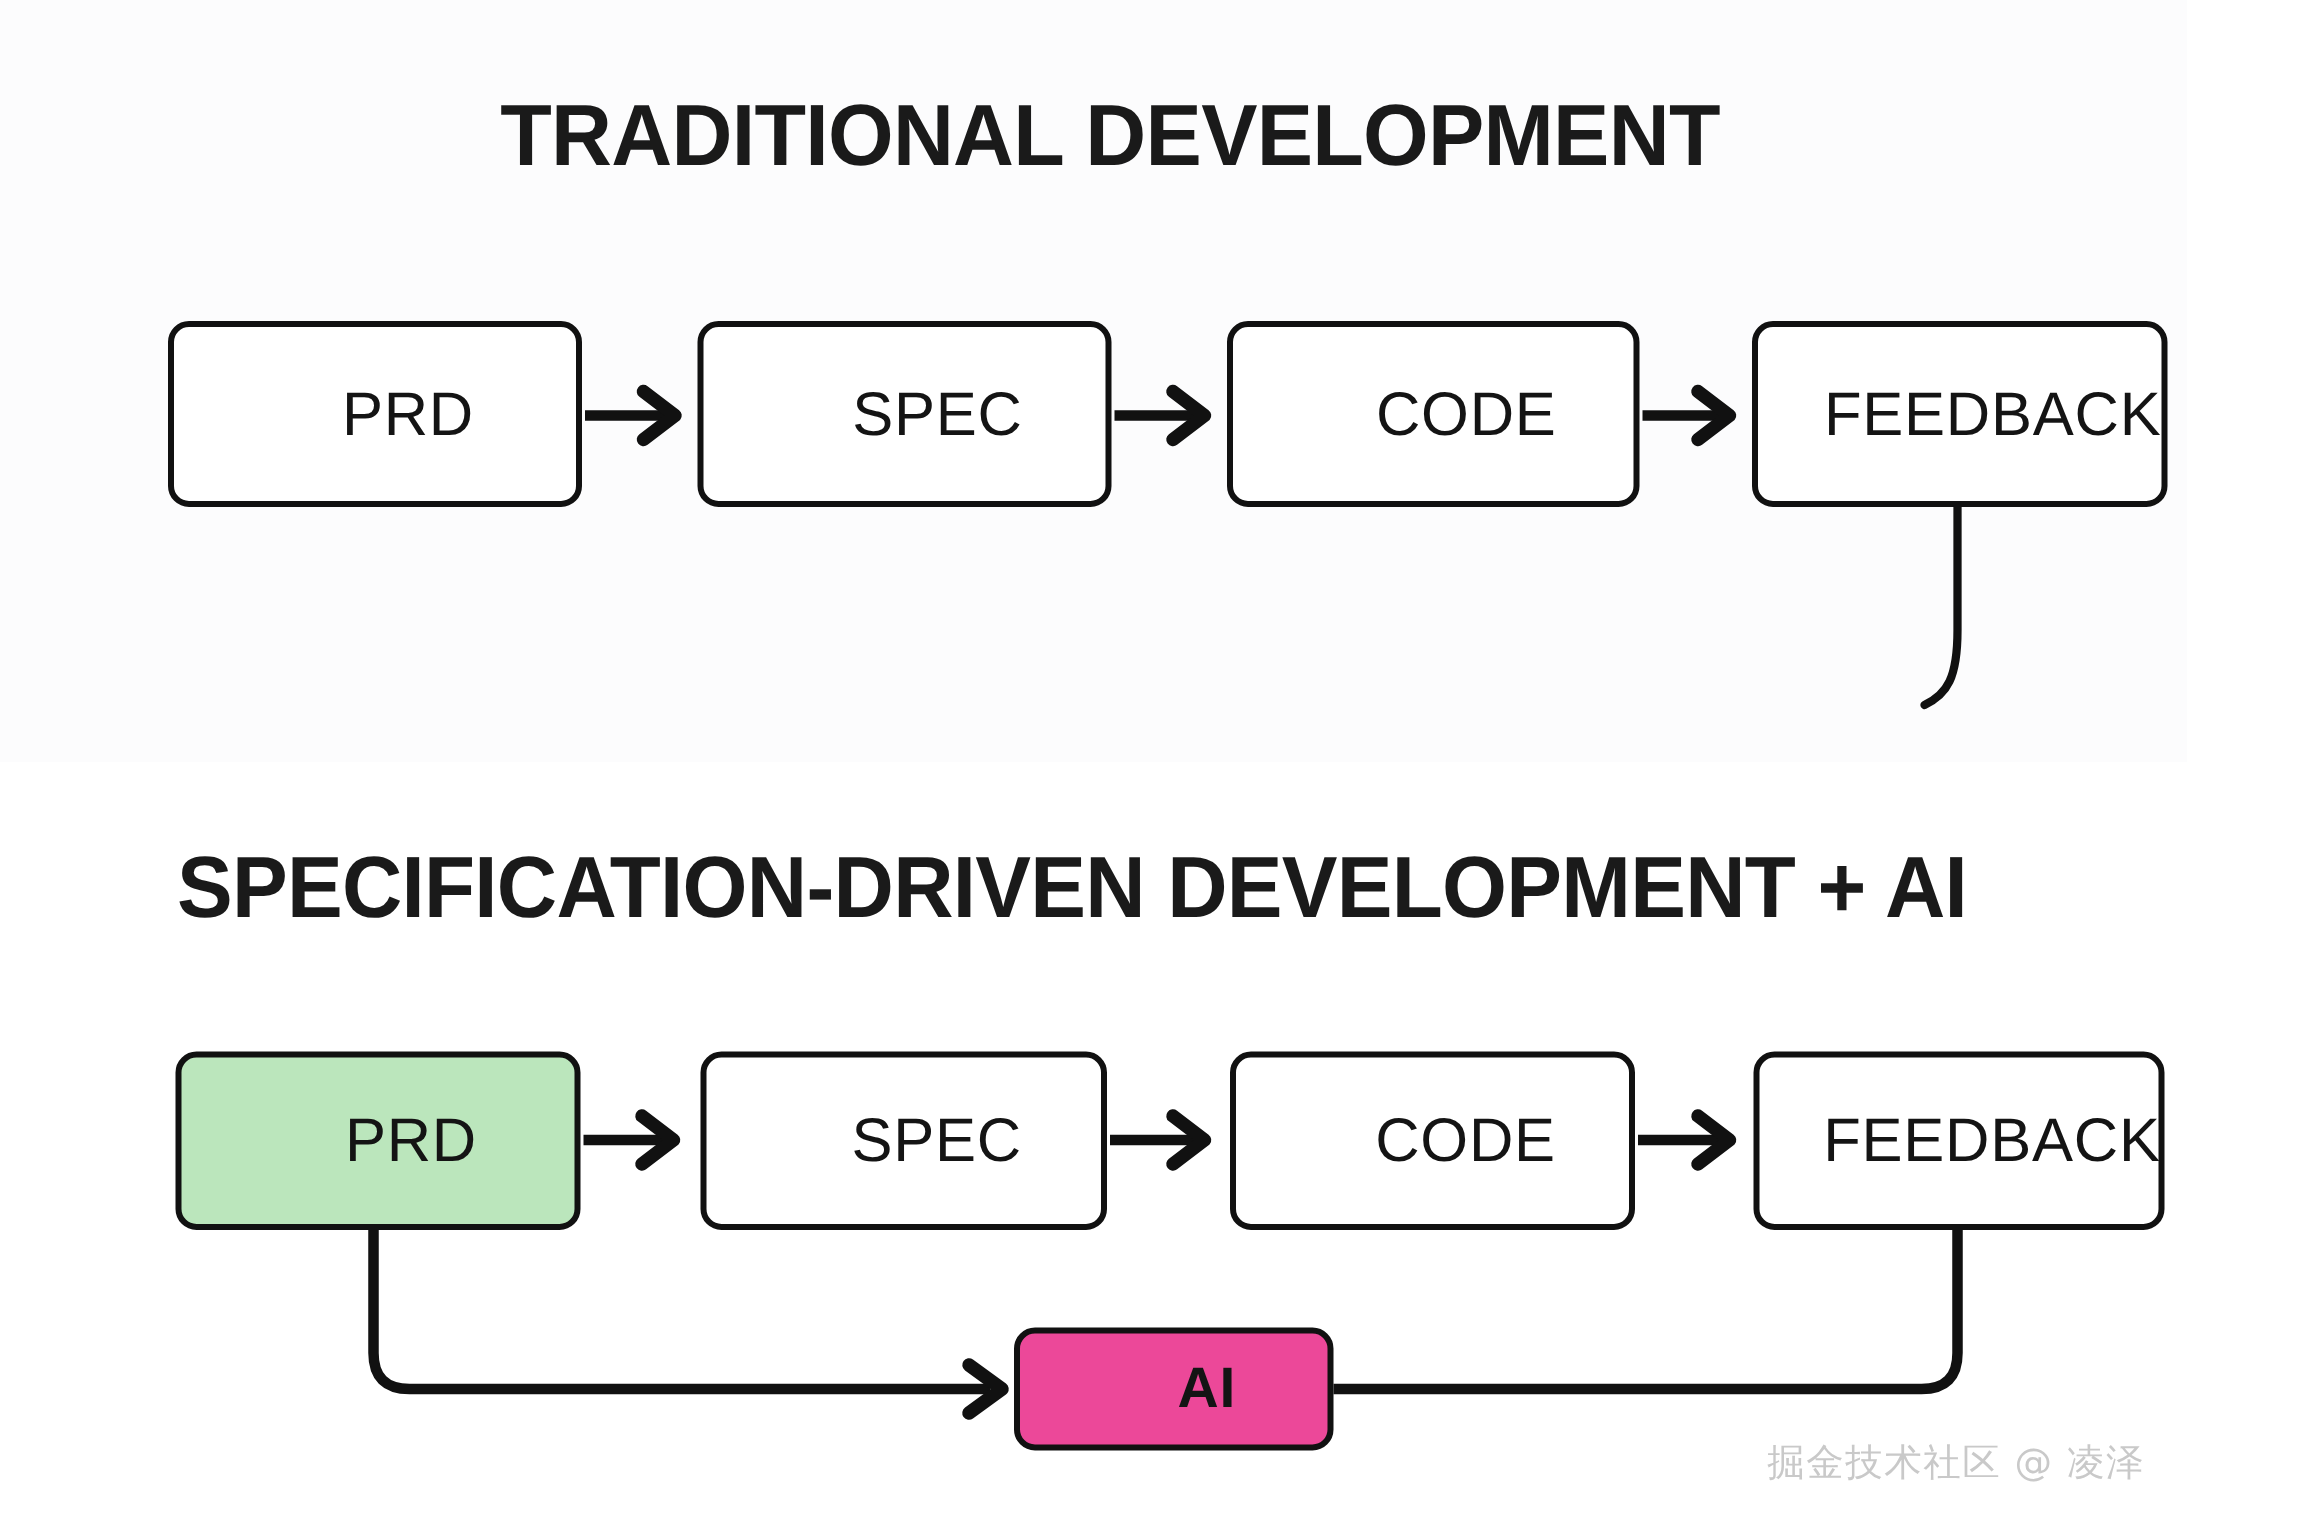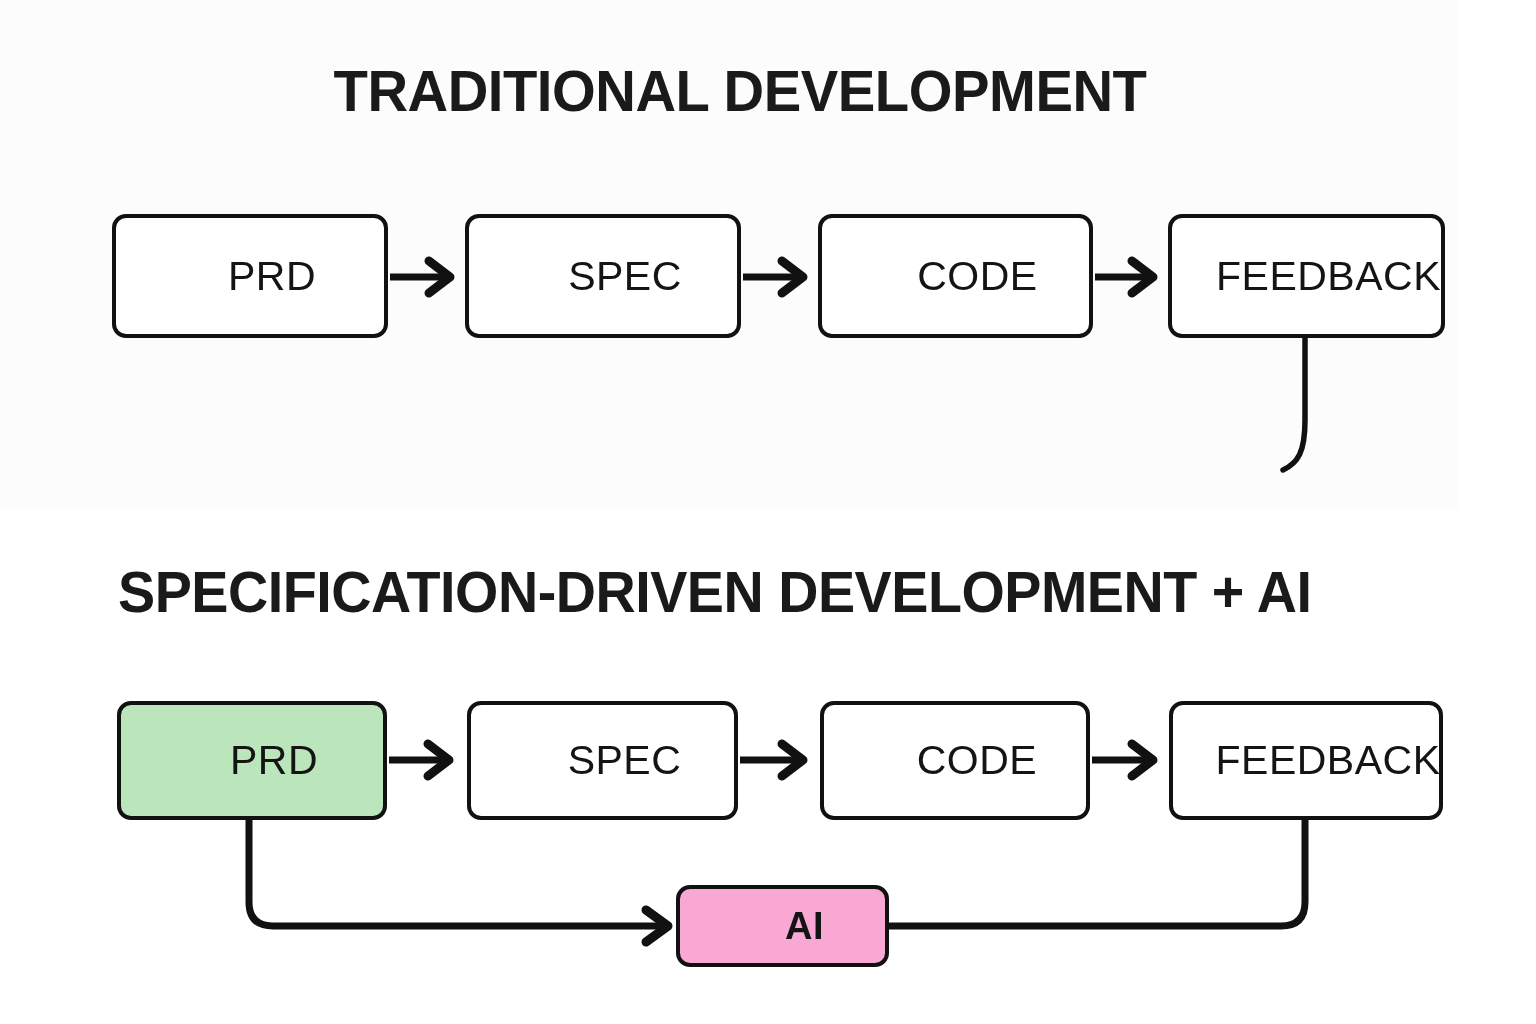--- a/index.html
+++ b/index.html
@@ -65,21 +65,21 @@
     color: #141414;
     letter-spacing: 0.5px;
     white-space: nowrap;
     margin-left: 44px;
   }
   .node.small .node-label {
     font-size: 38px;
     font-weight: bold;
   }
   .node.green { background: #bbe6bc; }
-  .node.blue  { background: #f9a8d4; }
+  .node.blue  { background: #ec4899; }
   svg.edge-layer {
     position: absolute;
     left: 0;
     top: 0;
     width: 1536px;
     height: 1024px;
     pointer-events: none;
     overflow: visible;
   }
   .edge-path {
@@ -196,14 +196,15 @@
       <path class="edge-path" d="M 249 820 L 249 902 Q 249 926 273 926 L 660 926"></path>
       <path class="edge-head" d="M 646 910 L 668 926 L 646 942"></path>
     </g>
 
     <g>
       <path class="edge-path" d="M 1305 820 L 1305 902 Q 1305 926 1281 926 L 889 926"></path>
     </g>
 
   </svg>
 
+  <div id="watermark">掘金技术社区 @ 凌泽</div>
 
 </div>
 
 </body></html>

